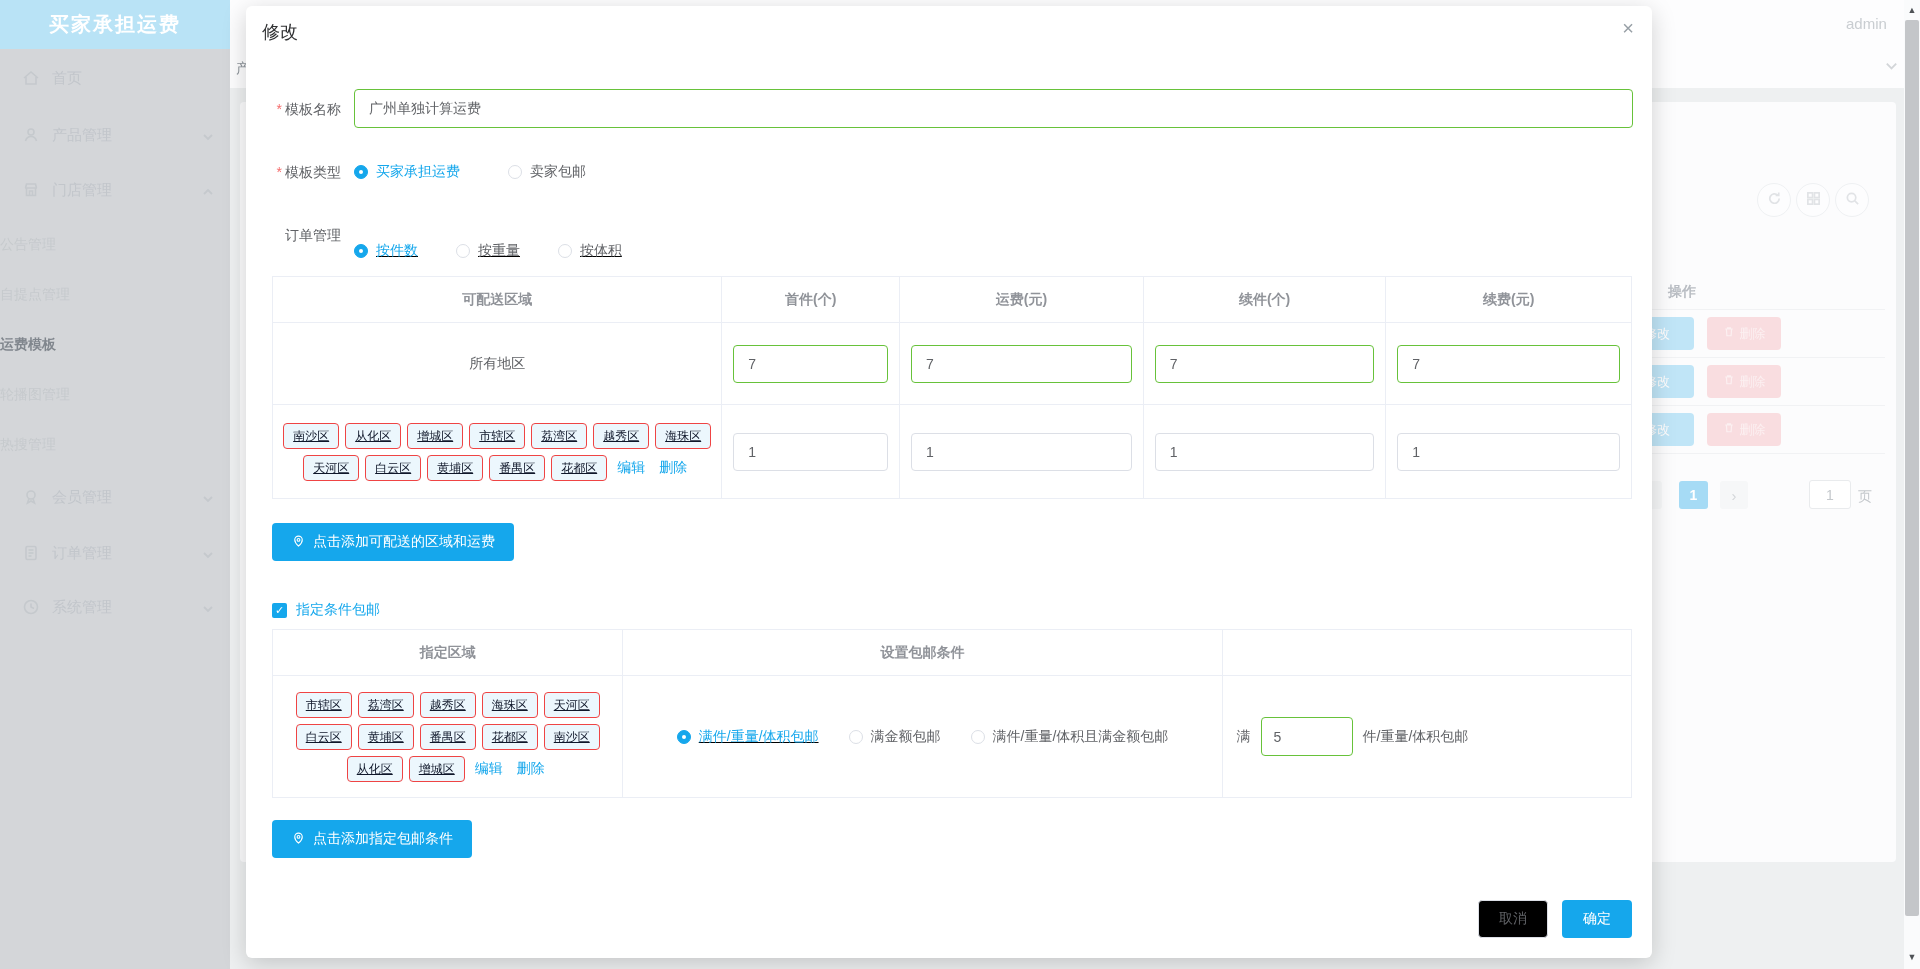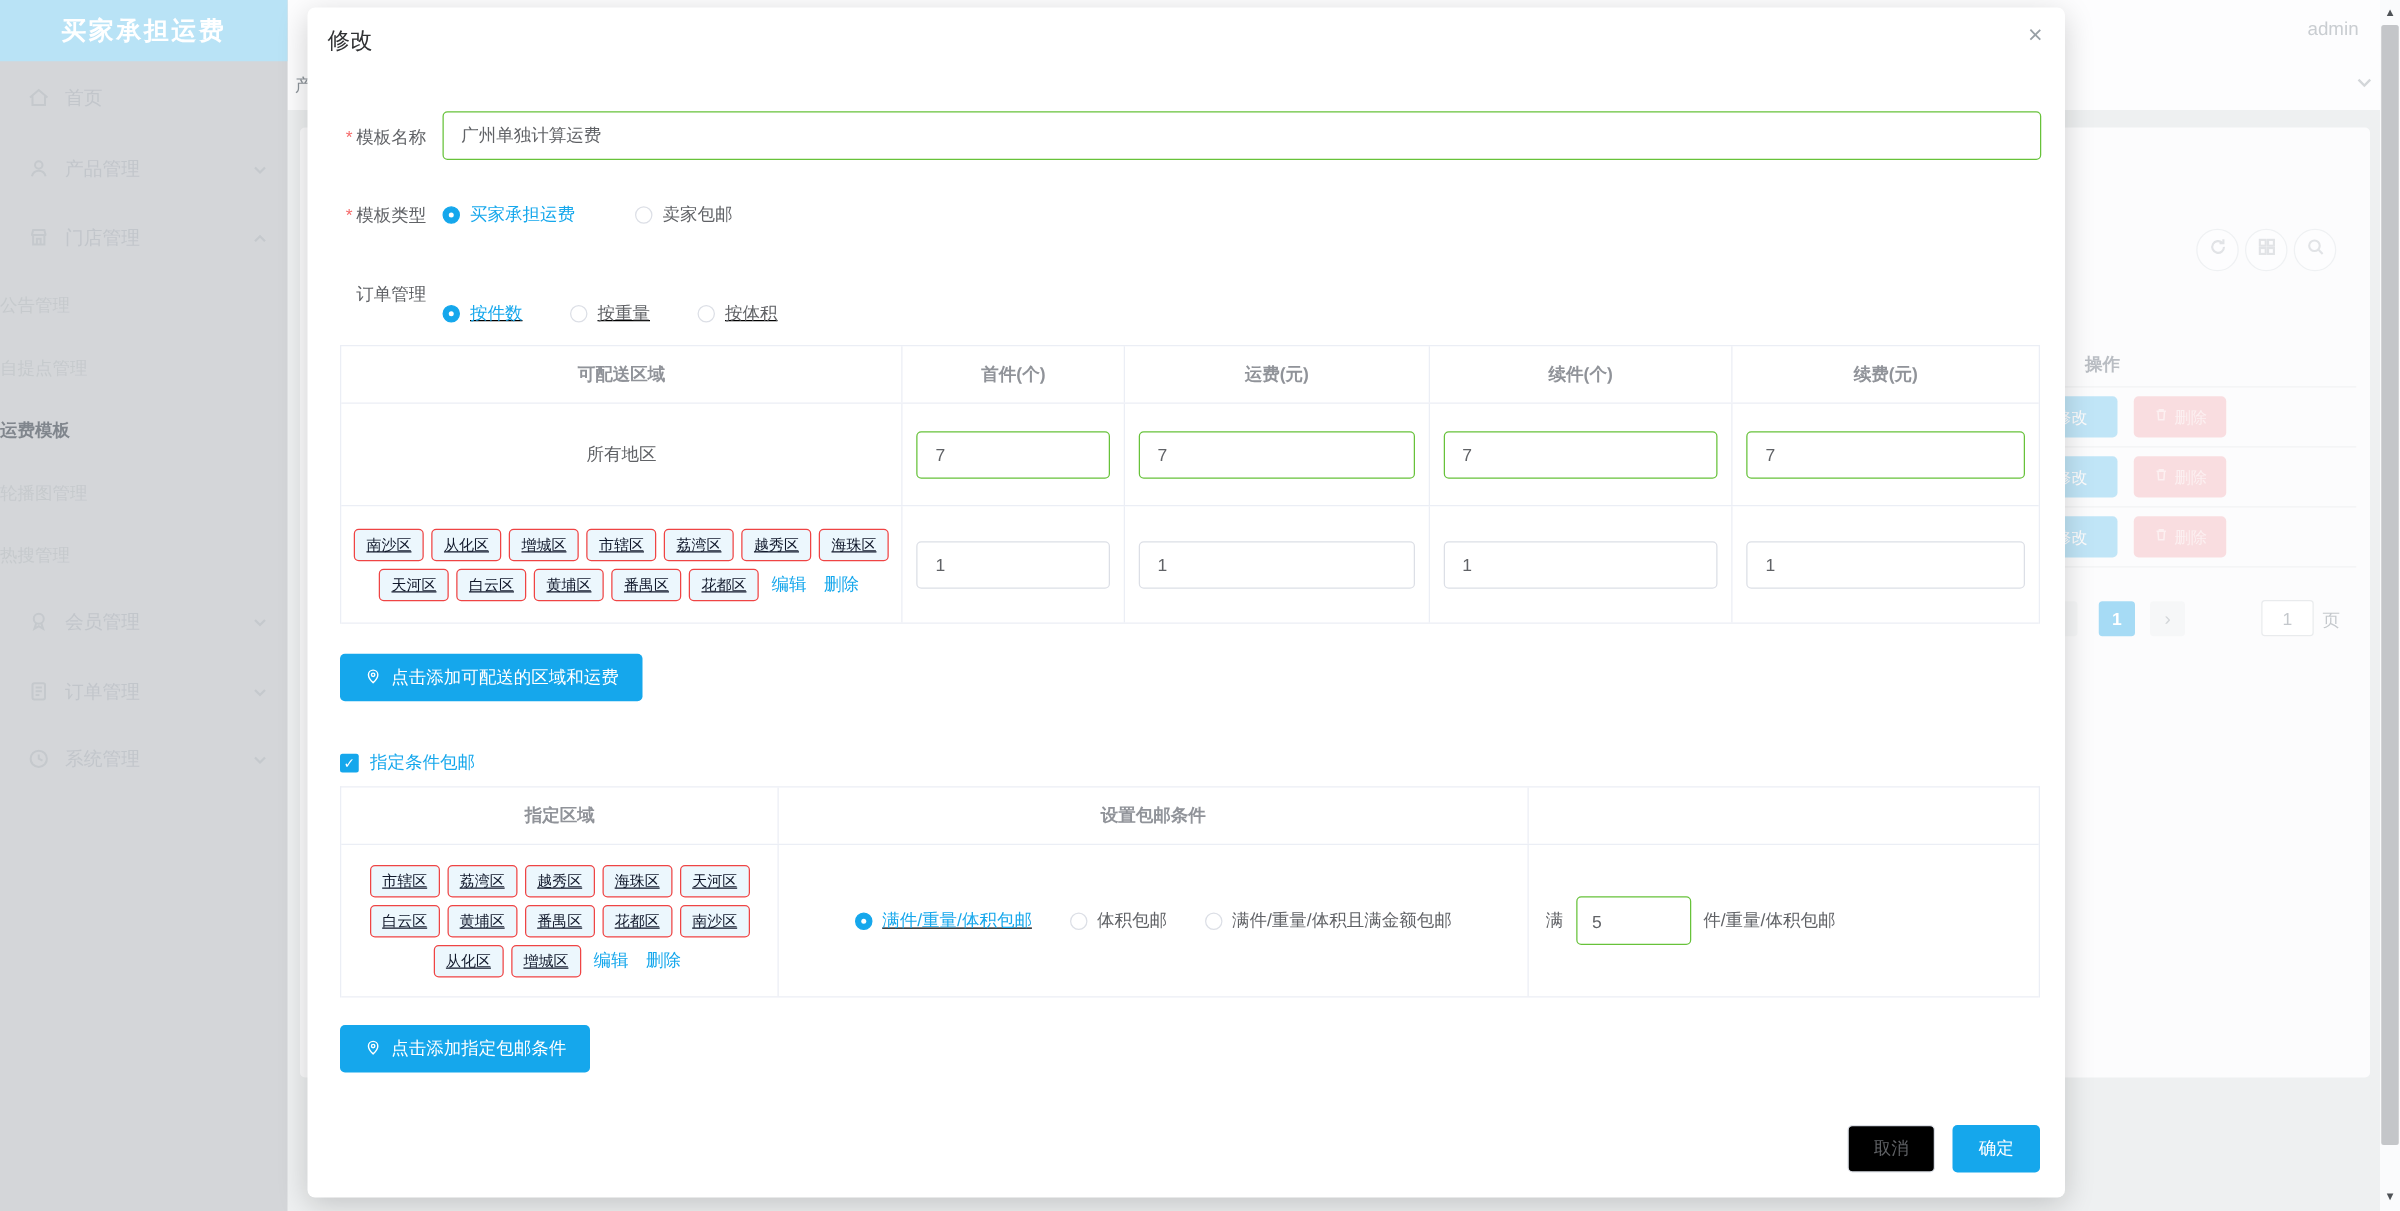--- a/index.html
+++ b/index.html
@@ -397,21 +397,21 @@
         </div>
       </div>
       <div class="tcell" style="width:600px; height:121px;">
         <div style="display:flex; align-items:center;">
           <span class="radio sel" style="margin-right:30px;text-decoration:underline;">
             <span class="radio-dot"></span>
             <span class="radio-label">满件/重量/体积包邮</span>
           </span>
           <span class="radio" style="margin-right:30px;">
             <span class="radio-dot"></span>
-            <span class="radio-label">体积包邮</span>
+            <span class="radio-label">满金额包邮</span>
           </span>
           <span class="radio">
             <span class="radio-dot"></span>
             <span class="radio-label">满件/重量/体积且满金额包邮</span>
           </span>
         </div>
       </div>
       <div class="tcell cond-cell3" style="width:409px; height:121px;">
         <span class="cell-text">满</span>
         <input class="cond-input" value="5" style="">

